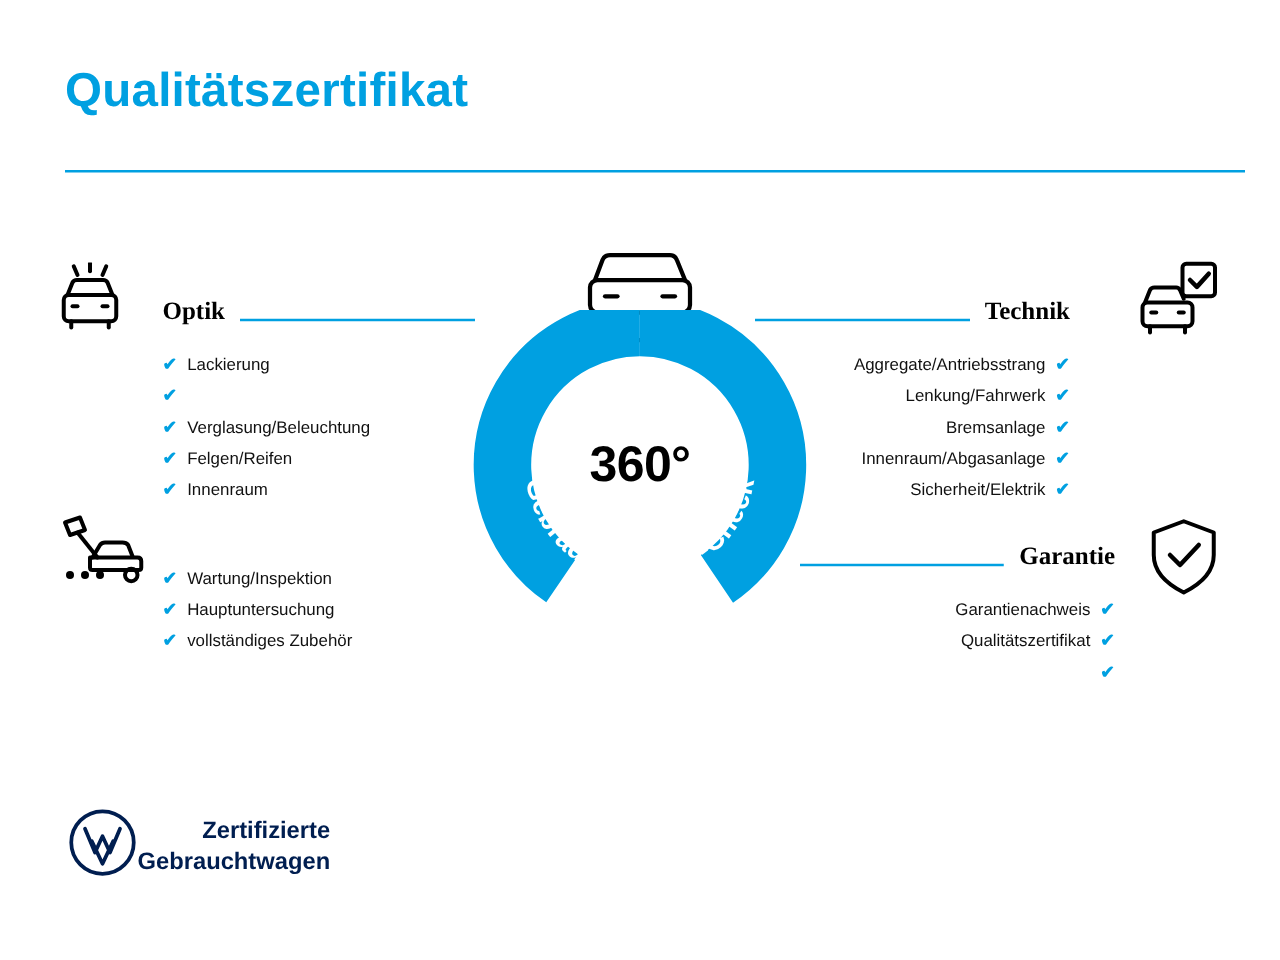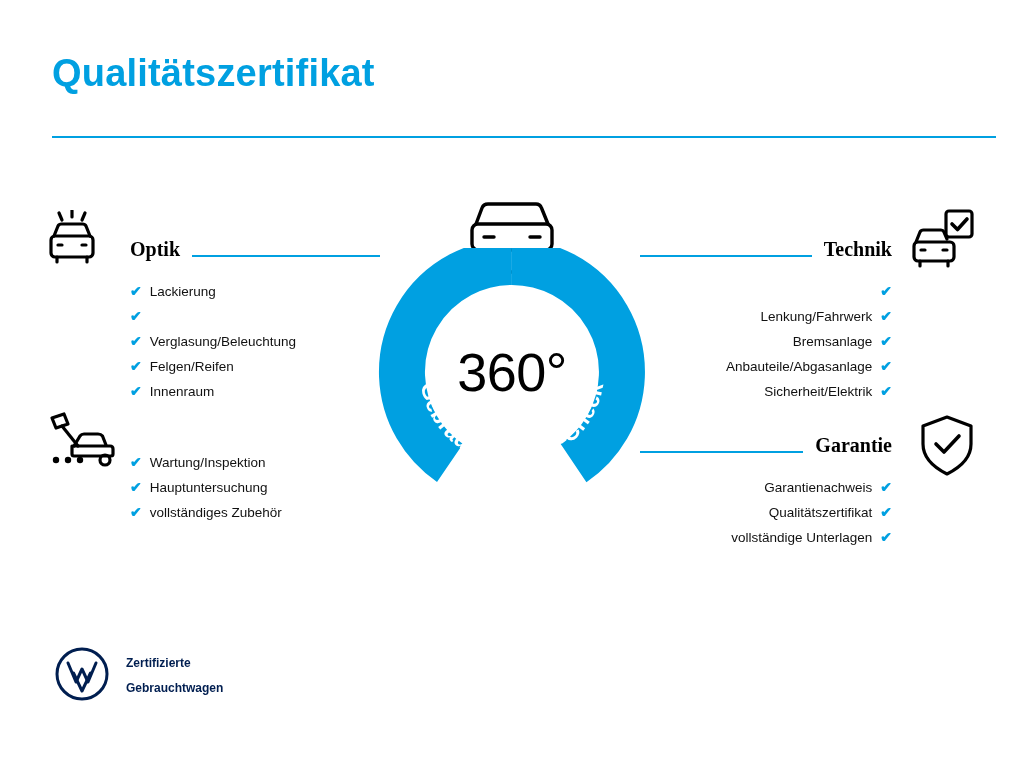--- a/index.html
+++ b/index.html
@@ -85,21 +85,21 @@
     color: #00a0e1;
     font-size: 14px;
     font-weight: bold;
   }
   .left .check { margin-right: 8px; }
   .right .check { margin-left: 8px; }
 
   
   #sec-optik   { left: 130px; top: 238px; width: 250px; }
   #sec-wartung { left: 130px; top: 434px; width: 250px; }
-  #sec-technik { left: 640px; top: 238px; width: 252px; }
+  #sec-technik { left: 604px; top: 238px; width: 252px; }
   #sec-garantie{ left: 640px; top: 434px; width: 252px; text-align: right; }
 
   .corner-icon { position: absolute; }
   #icon-optik    { left: 48px;  top: 210px; }
   #icon-wartung  { left: 48px;  top: 412px; }
   #icon-technik  { left: 912px; top: 208px; }
   #icon-garantie { left: 918px; top: 414px; }
 
   
   .badge {
@@ -113,41 +113,41 @@
   .badge-car  { position: absolute; left: 74px; top: 0; }
   .badge-360 {
     position: absolute;
     left: 0;
     top: 52px;
     width: 268px;
     height: 248px;
     display: flex;
     align-items: center;
     justify-content: center;
-    font-size: 54px;
-    font-weight: normal;
+    font-size: 40px;
+    font-weight: bold;
     color: #000;
     letter-spacing: -0.5px;
     pointer-events: none;
   }
 
   
   .footer {
     position: absolute;
     left: 54px;
     top: 646px;
     display: flex;
     align-items: center;
   }
   .footer-text {
-    margin-left: 16px;
-    font-size: 12px;
+    font-size: 19px;
     font-weight: bold;
     color: #001e50;
     line-height: 25px;
+    text-align: right;
   }
 </style>
 </head>
 <body>
 
 <div class="page">
 
   <div class="title">Qualitätszertifikat</div>
   <div class="title-rule"></div>
 
@@ -271,32 +271,33 @@
     </ul>
   </div>
 
   <div class="section right" id="sec-technik">
     <div class="section-head">
       <div class="section-rule"></div>
       <div class="section-title">Technik</div>
     </div>
     <ul class="item-list">
       <li class="item">
+          <span>Aggregate/Antriebsstrang</span>
           <span class="check">✔</span>
         </li>
       <li class="item">
           <span>Lenkung/Fahrwerk</span>
           <span class="check">✔</span>
         </li>
       <li class="item">
           <span>Bremsanlage</span>
           <span class="check">✔</span>
         </li>
       <li class="item">
-          <span>Anbauteile/Abgasanlage</span>
+          <span>Innenraum/Abgasanlage</span>
           <span class="check">✔</span>
         </li>
       <li class="item">
           <span>Sicherheit/Elektrik</span>
           <span class="check">✔</span>
         </li>
     </ul>
   </div>
 
   <div class="section right" id="sec-garantie">
@@ -307,21 +308,20 @@
     <ul class="item-list">
       <li class="item">
           <span>Garantienachweis</span>
           <span class="check">✔</span>
         </li>
       <li class="item">
           <span>Qualitätszertifikat</span>
           <span class="check">✔</span>
         </li>
       <li class="item">
-          <span>vollständige Unterlagen</span>
           <span class="check">✔</span>
         </li>
     </ul>
   </div>
 
   <div class="footer">
     <div>
       <svg width="56" height="56" viewBox="0 0 56 56" fill="none" stroke="#001e50" stroke-width="3" stroke-linecap="round" stroke-linejoin="round">
         <circle cx="28" cy="28" r="25"></circle>
         <path d="M14 17 L22 36 L28 23 L34 36 L42 17"></path>

